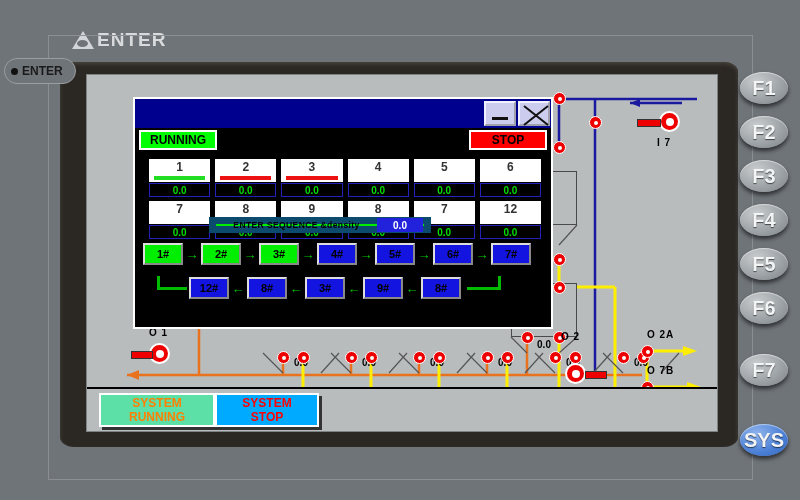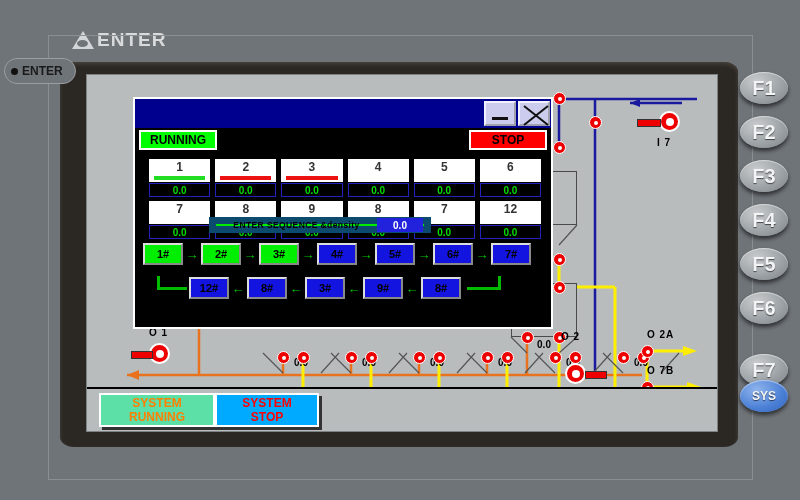--- a/index.html
+++ b/index.html
@@ -199,21 +199,22 @@
   .fkey{
     position:absolute; left:740px; width:48px; height:32px; border-radius:50%;
     background:radial-gradient(ellipse at 35% 30%, #c9ccce 0%, #9aa0a4 60%, #7c8287 100%);
     box-shadow:0 3px 4px rgba(0,0,0,.6), inset 0 1px 1px rgba(255,255,255,.5);
     color:#f2f4f5; font-size:20px; font-weight:bold;
     display:flex;align-items:center;justify-content:center;
     text-shadow:0 1px 1px rgba(0,0,0,.6);
   }
   .fkey.sys{
     background:radial-gradient(ellipse at 35% 30%, #8fb4ec 0%, #4a7fd6 60%, #3566bb 100%);
-    font-size:12px;
+    font-size:20px;
+    margin-top:44px;
   }
 </style>
 </head>
 <body>
 
 <div id="brand-logo">
   <span class="tri"></span>
   <span>ENTER</span>
 </div>
 

